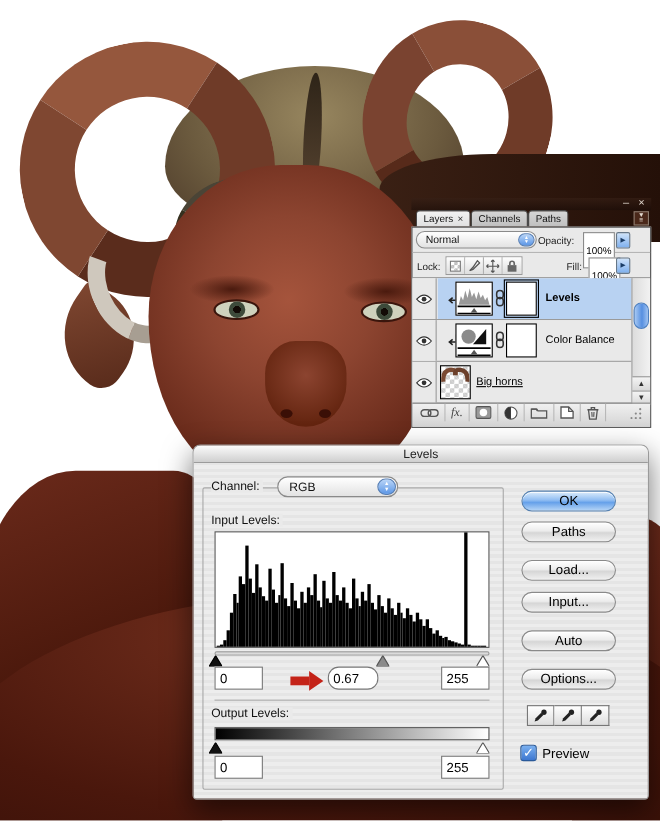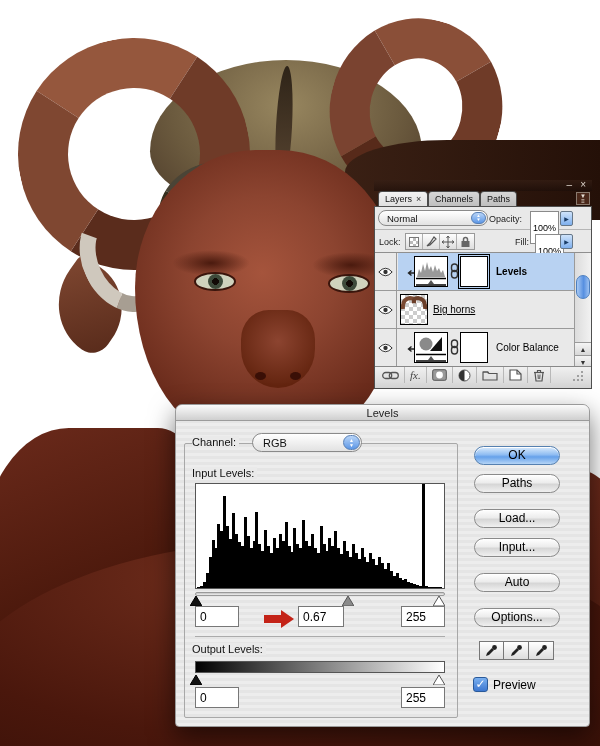--- a/index.html
+++ b/index.html
@@ -288,56 +288,56 @@
         </div>
 
         <div class="layer-row">
           <div class="eye-cell">
             <svg width="15" height="10" viewBox="0 0 18 12">
                 <path d="M1 6 Q9 -3 17 6 Q9 15 1 6 Z" fill="#fff" stroke="#333" stroke-width="1.2"></path>
                 <circle cx="9" cy="6" r="2.6" fill="#333"></circle>
               </svg>
           </div>
           <div class="row-main">
-            <div class="pix-thumb">
-              <svg width="26" height="18" viewBox="0 0 26 18">
-                <path d="M2 14 Q1 4 9 3 Q14 3 13 8" fill="none" stroke="#7a4a33" stroke-width="4"></path>
-                <path d="M24 14 Q25 4 17 3 Q12 3 13 8" fill="none" stroke="#6b3f2a" stroke-width="4"></path>
-              </svg>
-            </div>
-            <span class="layer-name underline row3-name">Big horns</span>
-          </div>
-        </div>
-
-        <div class="layer-row">
-          <div class="eye-cell">
-            <svg width="15" height="10" viewBox="0 0 18 12">
-                <path d="M1 6 Q9 -3 17 6 Q9 15 1 6 Z" fill="#fff" stroke="#333" stroke-width="1.2"></path>
-                <circle cx="9" cy="6" r="2.6" fill="#333"></circle>
-              </svg>
-          </div>
-          <div class="row-main">
             <svg class="clip-arrow" width="13" height="13" viewBox="0 0 13 13">
                 <path d="M10 1 V8 H4 M6.5 5.5 L3.5 8 L6.5 10.5" fill="none" stroke="#222" stroke-width="1.4"></path>
               </svg>
             <div class="adj-thumb">
               <svg width="32" height="29" viewBox="0 0 32 29">
                 <circle cx="11" cy="11" r="6.5" fill="#8a8a8a"></circle>
                 <path d="M15 18 L27 18 L27 4 Z" fill="#111"></path>
                 <line x1="1" y1="21.5" x2="31" y2="21.5" stroke="#000" stroke-width="1.5"></line>
                 <path d="M16 23 L13 27 H19 Z" fill="#555"></path>
                 <line x1="1" y1="28" x2="31" y2="28" stroke="#000" stroke-width="1.5"></line>
               </svg>
             </div>
             <svg class="link-8" width="9" height="16" viewBox="0 0 9 16">
                 <rect x="1.5" y="1" width="6" height="7.5" rx="3" fill="none" stroke="#333" stroke-width="1.4"></rect>
                 <rect x="1.5" y="7.5" width="6" height="7.5" rx="3" fill="none" stroke="#333" stroke-width="1.4"></rect>
               </svg>
             <div class="mask-thumb"></div>
             <span class="layer-name">Color Balance</span>
+          </div>
+        </div>
+
+        <div class="layer-row">
+          <div class="eye-cell">
+            <svg width="15" height="10" viewBox="0 0 18 12">
+                <path d="M1 6 Q9 -3 17 6 Q9 15 1 6 Z" fill="#fff" stroke="#333" stroke-width="1.2"></path>
+                <circle cx="9" cy="6" r="2.6" fill="#333"></circle>
+              </svg>
+          </div>
+          <div class="row-main">
+            <div class="pix-thumb">
+              <svg width="26" height="18" viewBox="0 0 26 18">
+                <path d="M2 14 Q1 4 9 3 Q14 3 13 8" fill="none" stroke="#7a4a33" stroke-width="4"></path>
+                <path d="M24 14 Q25 4 17 3 Q12 3 13 8" fill="none" stroke="#6b3f2a" stroke-width="4"></path>
+              </svg>
+            </div>
+            <span class="layer-name underline row3-name">Big horns</span>
           </div>
         </div>
       </div>
 
       <div class="abs lp-scrollbar">
         <div class="sb-thumb"></div>
         <div class="sb-arrows">
           <div class="sb-arrow">▲</div>
           <div class="sb-arrow">▼</div>
         </div>
@@ -511,21 +511,21 @@
       </svg>
     <svg class="tri" style="left:257px;top:191px;" viewBox="0 0 12 10">
         <polygon points="6,0 12,10 0,10" fill="#fff" stroke="#555"></polygon>
       </svg>
 
     <input class="num-input" style="left: 19px; top: 201px;" value="0">
     <div class="abs red-arrow">
       <div class="shaft"></div>
         <div class="head"></div>
     </div>
-    <input class="num-input" style="left: 122px; top: 201px; width: 46px;" value="0.67">
+    <input class="num-input" style="left: 122px; top: 201px; width: 46px; border-radius: 10px;" value="0.67">
     <input class="num-input" style="left: 225px; top: 201px;" value="255">
 
     <div class="abs hdivider"></div>
     <span class="dlg-label output-label">Output Levels:</span>
     <div class="abs gradient-bar"></div>
     <svg class="tri" style="left:14px;top:270px;" viewBox="0 0 12 10">
         <polygon points="6,0 12,10 0,10" fill="#111" stroke="#000"></polygon>
       </svg>
     <svg class="tri" style="left:257px;top:270px;" viewBox="0 0 12 10">
         <polygon points="6,0 12,10 0,10" fill="#fff" stroke="#555"></polygon>

